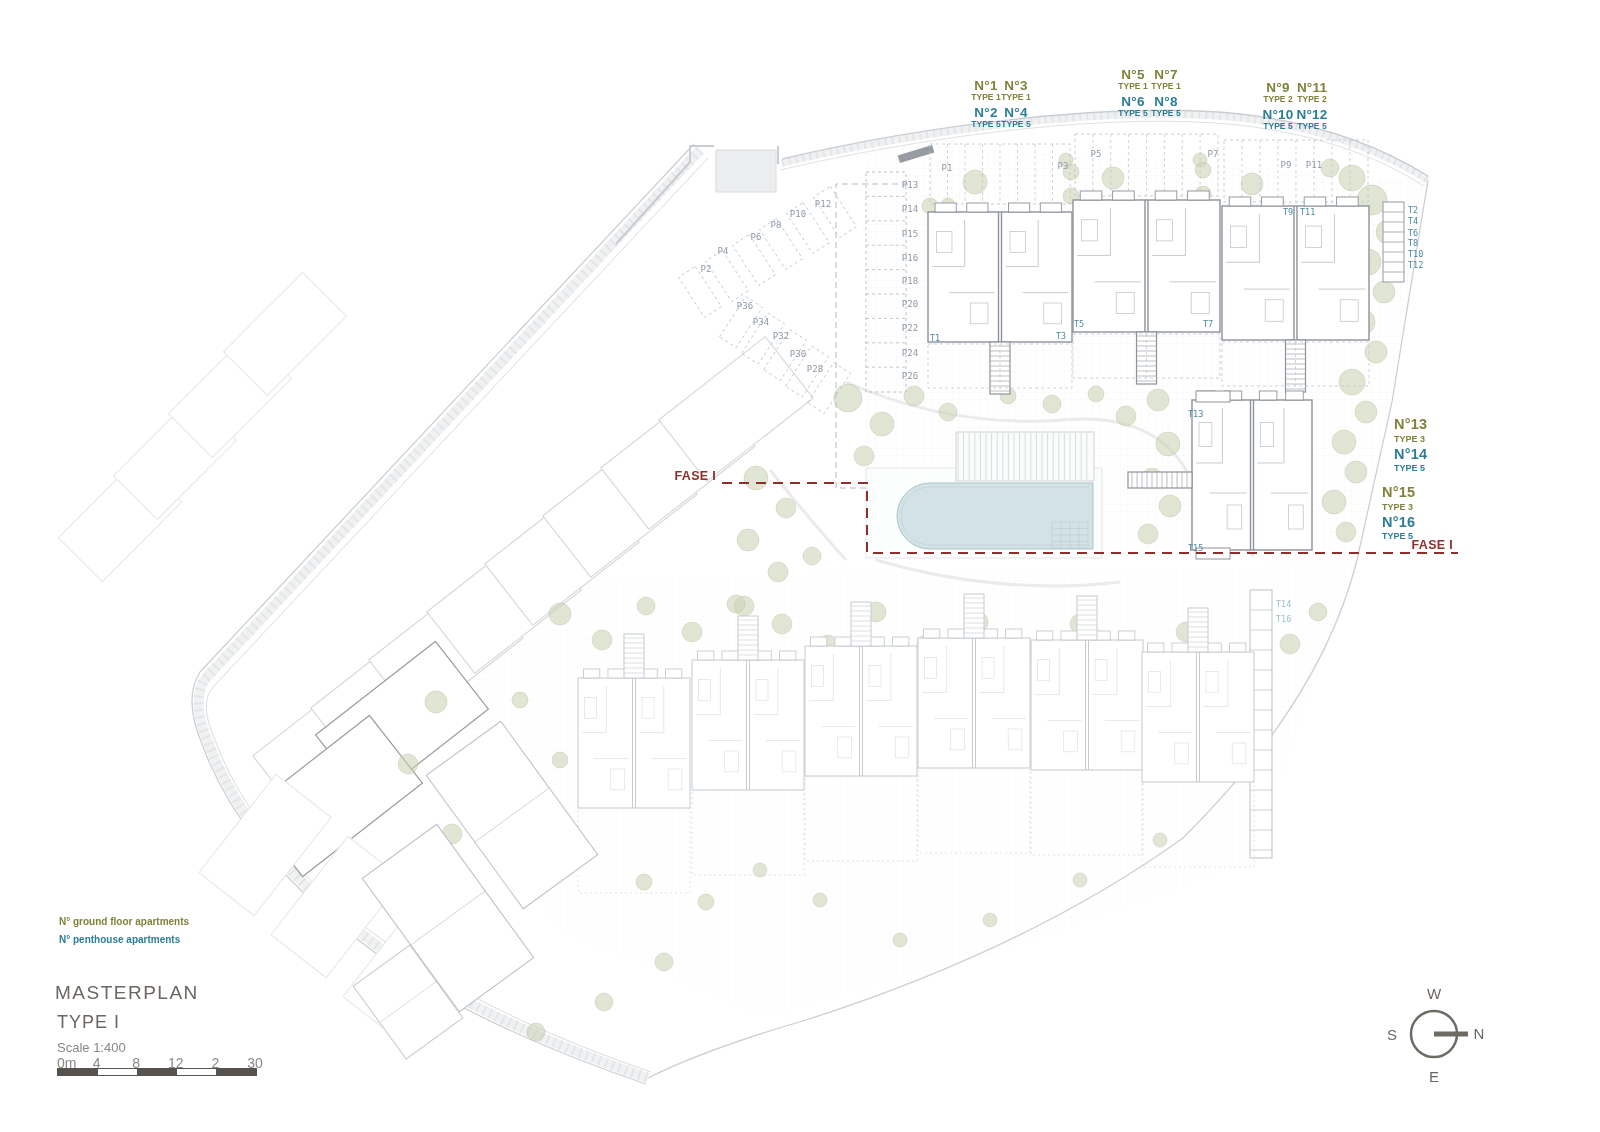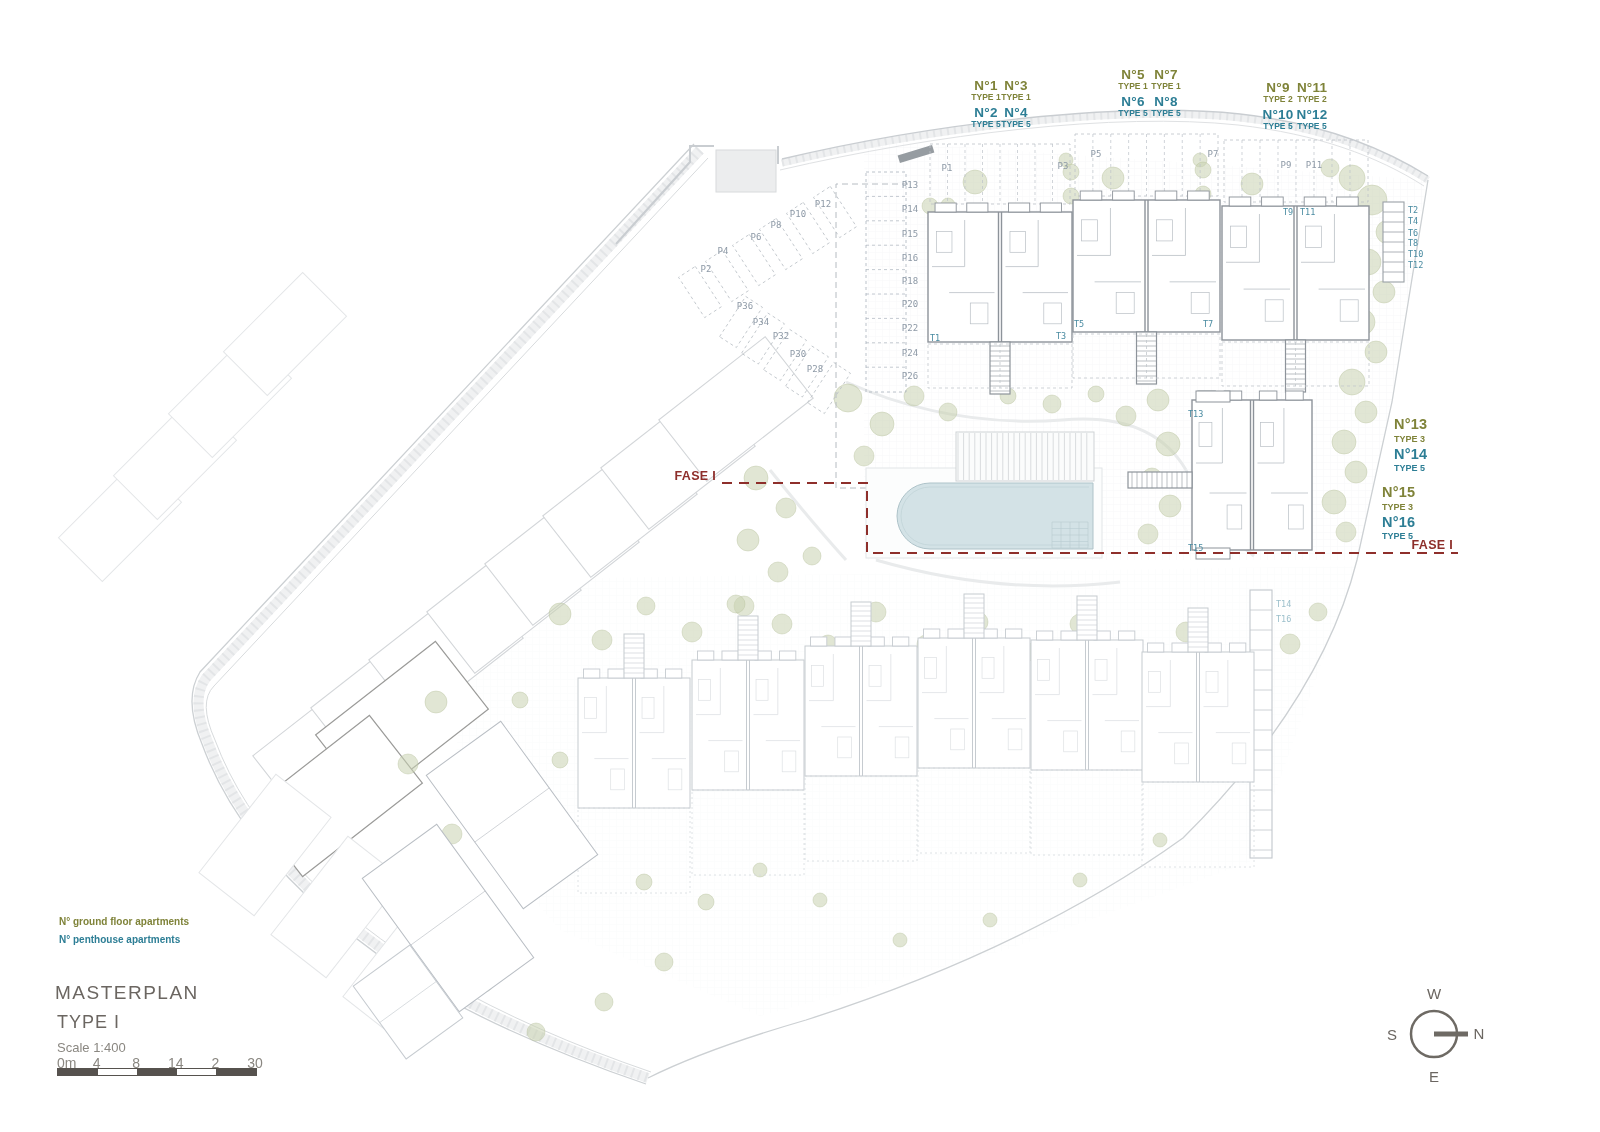--- a/index.html
+++ b/index.html
@@ -688,21 +688,21 @@
 <div class="info">
   <div class="lg lg-g">N° ground floor apartments</div>
   <div class="lg lg-p">N° penthouse apartments</div>
   <div class="mtitle">MASTERPLAN</div>
   <div class="msub">TYPE I</div>
   <div class="mscale">Scale 1:400</div>
   <div class="ticks">
     <span class="t0">0m</span>
     <span class="t1">4</span>
     <span class="t2">8</span>
-    <span class="t3">14</span>
+    <span class="t3">12</span>
     <span class="t4">2</span>
     <span class="t5">30</span>
   </div>
   <div class="bar">
     <i class="d"></i>
     <i class="w"></i>
     <i class="d"></i>
     <i class="w"></i>
     <i class="d"></i>
   </div>

